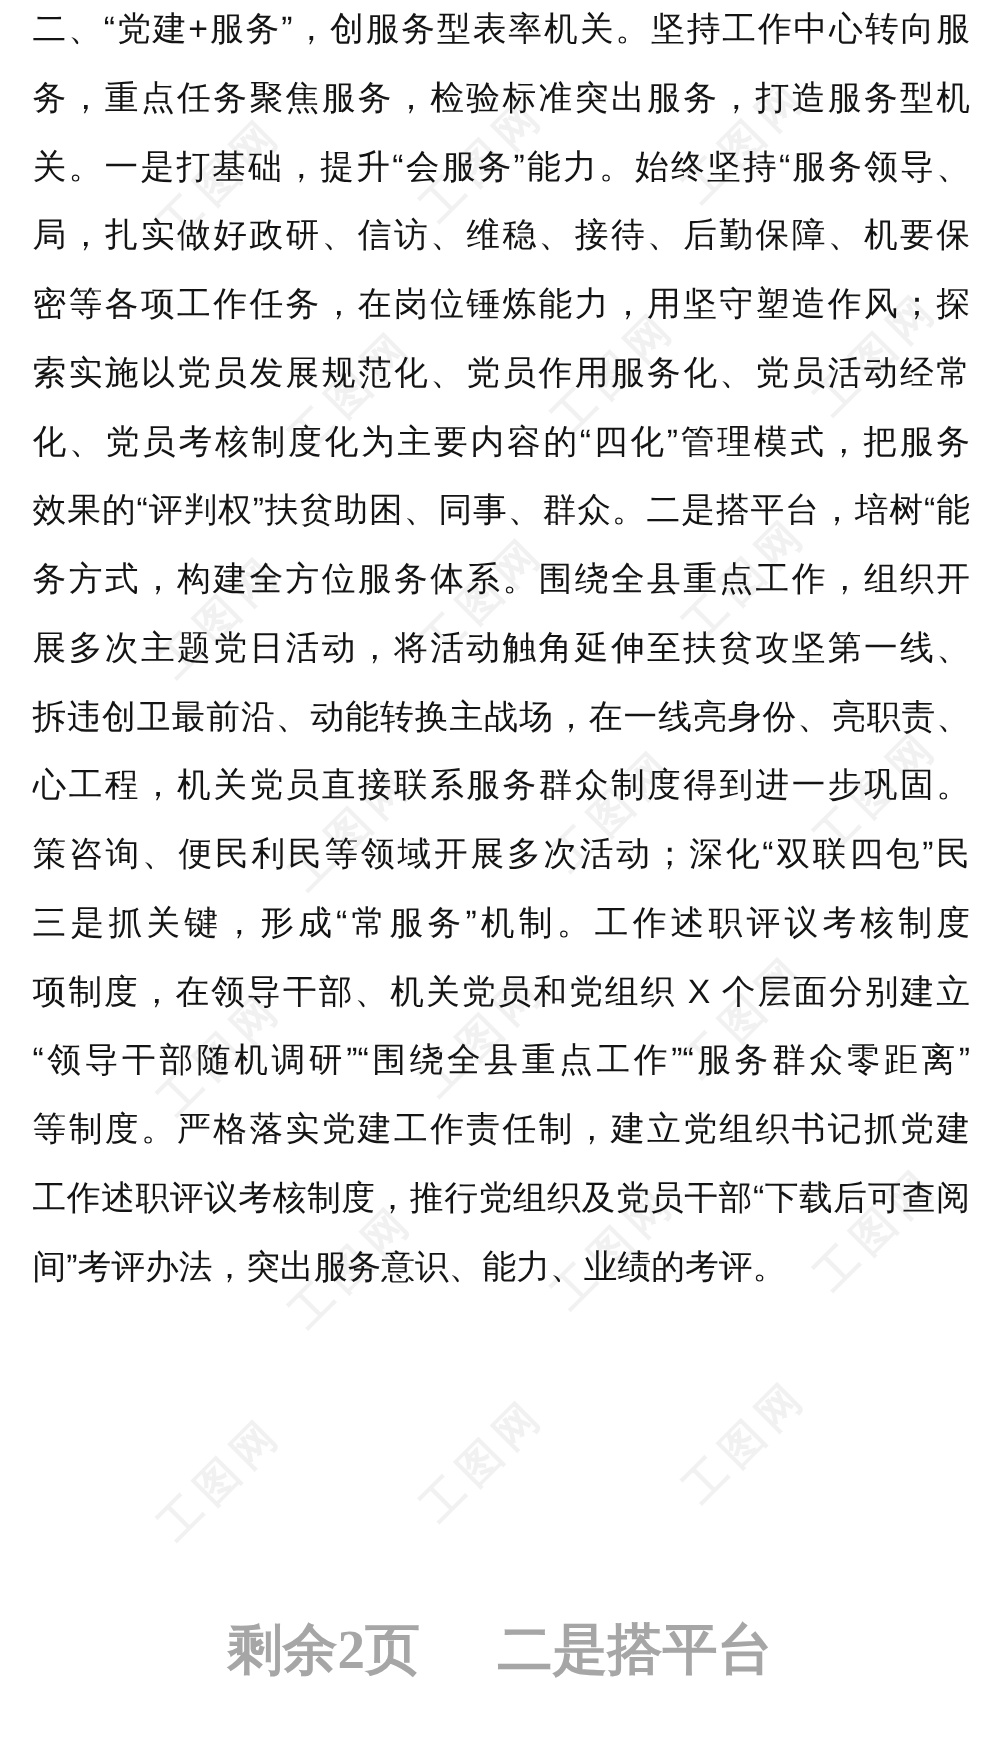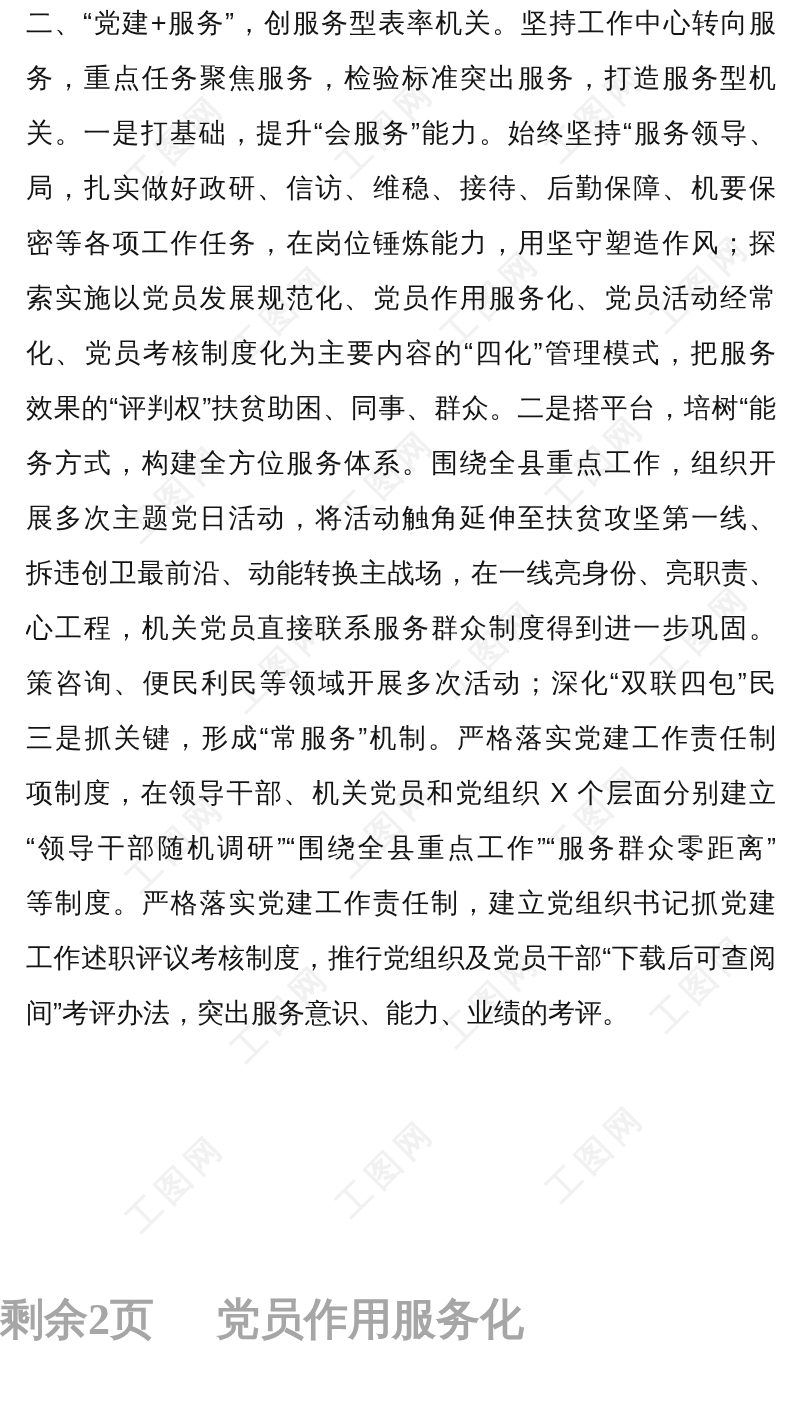--- a/index.html
+++ b/index.html
@@ -41,20 +41,21 @@
     text-justify: inter-character;
   }
   .tline.last { text-align-last: left; }
 
   
   .footer {
     position: absolute;
     left: 0; top: 1294px; width: 100%;
     z-index: 2;
     display: flex;
+    justify-content: center;
     gap: 62px;
     font-family: "Liberation Serif", serif;
     font-weight: bold;
     font-size: 44px;
     line-height: 52px;
     color: #a6a6a6;
   }
 </style>
 </head>
 <body>
@@ -92,26 +93,26 @@
     <div class="tline">局，扎实做好政研、信访、维稳、接待、后勤保障、机要保</div>
     <div class="tline">密等各项工作任务，在岗位锤炼能力，用坚守塑造作风；探</div>
     <div class="tline">索实施以党员发展规范化、党员作用服务化、党员活动经常</div>
     <div class="tline">化、党员考核制度化为主要内容的“四化”管理模式，把服务</div>
     <div class="tline">效果的“评判权”扶贫助困、同事、群众。二是搭平台，培树“能</div>
     <div class="tline">务方式，构建全方位服务体系。围绕全县重点工作，组织开</div>
     <div class="tline">展多次主题党日活动，将活动触角延伸至扶贫攻坚第一线、</div>
     <div class="tline">拆违创卫最前沿、动能转换主战场，在一线亮身份、亮职责、</div>
     <div class="tline">心工程，机关党员直接联系服务群众制度得到进一步巩固。</div>
     <div class="tline">策咨询、便民利民等领域开展多次活动；深化“双联四包”民</div>
-    <div class="tline">三是抓关键，形成“常服务”机制。严格落实党建工作责任制</div>
+    <div class="tline">三是抓关键，形成“常服务”机制。工作述职评议考核制度</div>
     <div class="tline">项制度，在领导干部、机关党员和党组织 X 个层面分别建立</div>
     <div class="tline">“领导干部随机调研”“围绕全县重点工作”“服务群众零距离”</div>
     <div class="tline">等制度。严格落实党建工作责任制，建立党组织书记抓党建</div>
     <div class="tline">工作述职评议考核制度，推行党组织及党员干部“下载后可查阅</div>
     <div class="tline last">间”考评办法，突出服务意识、能力、业绩的考评。</div>
   </div>
 
   <div class="footer">
     <span>剩余2页</span>
-    <span>党员作用服务化</span>
+    <span>二是搭平台</span>
   </div>
 
 </div>
 
 </body></html>

